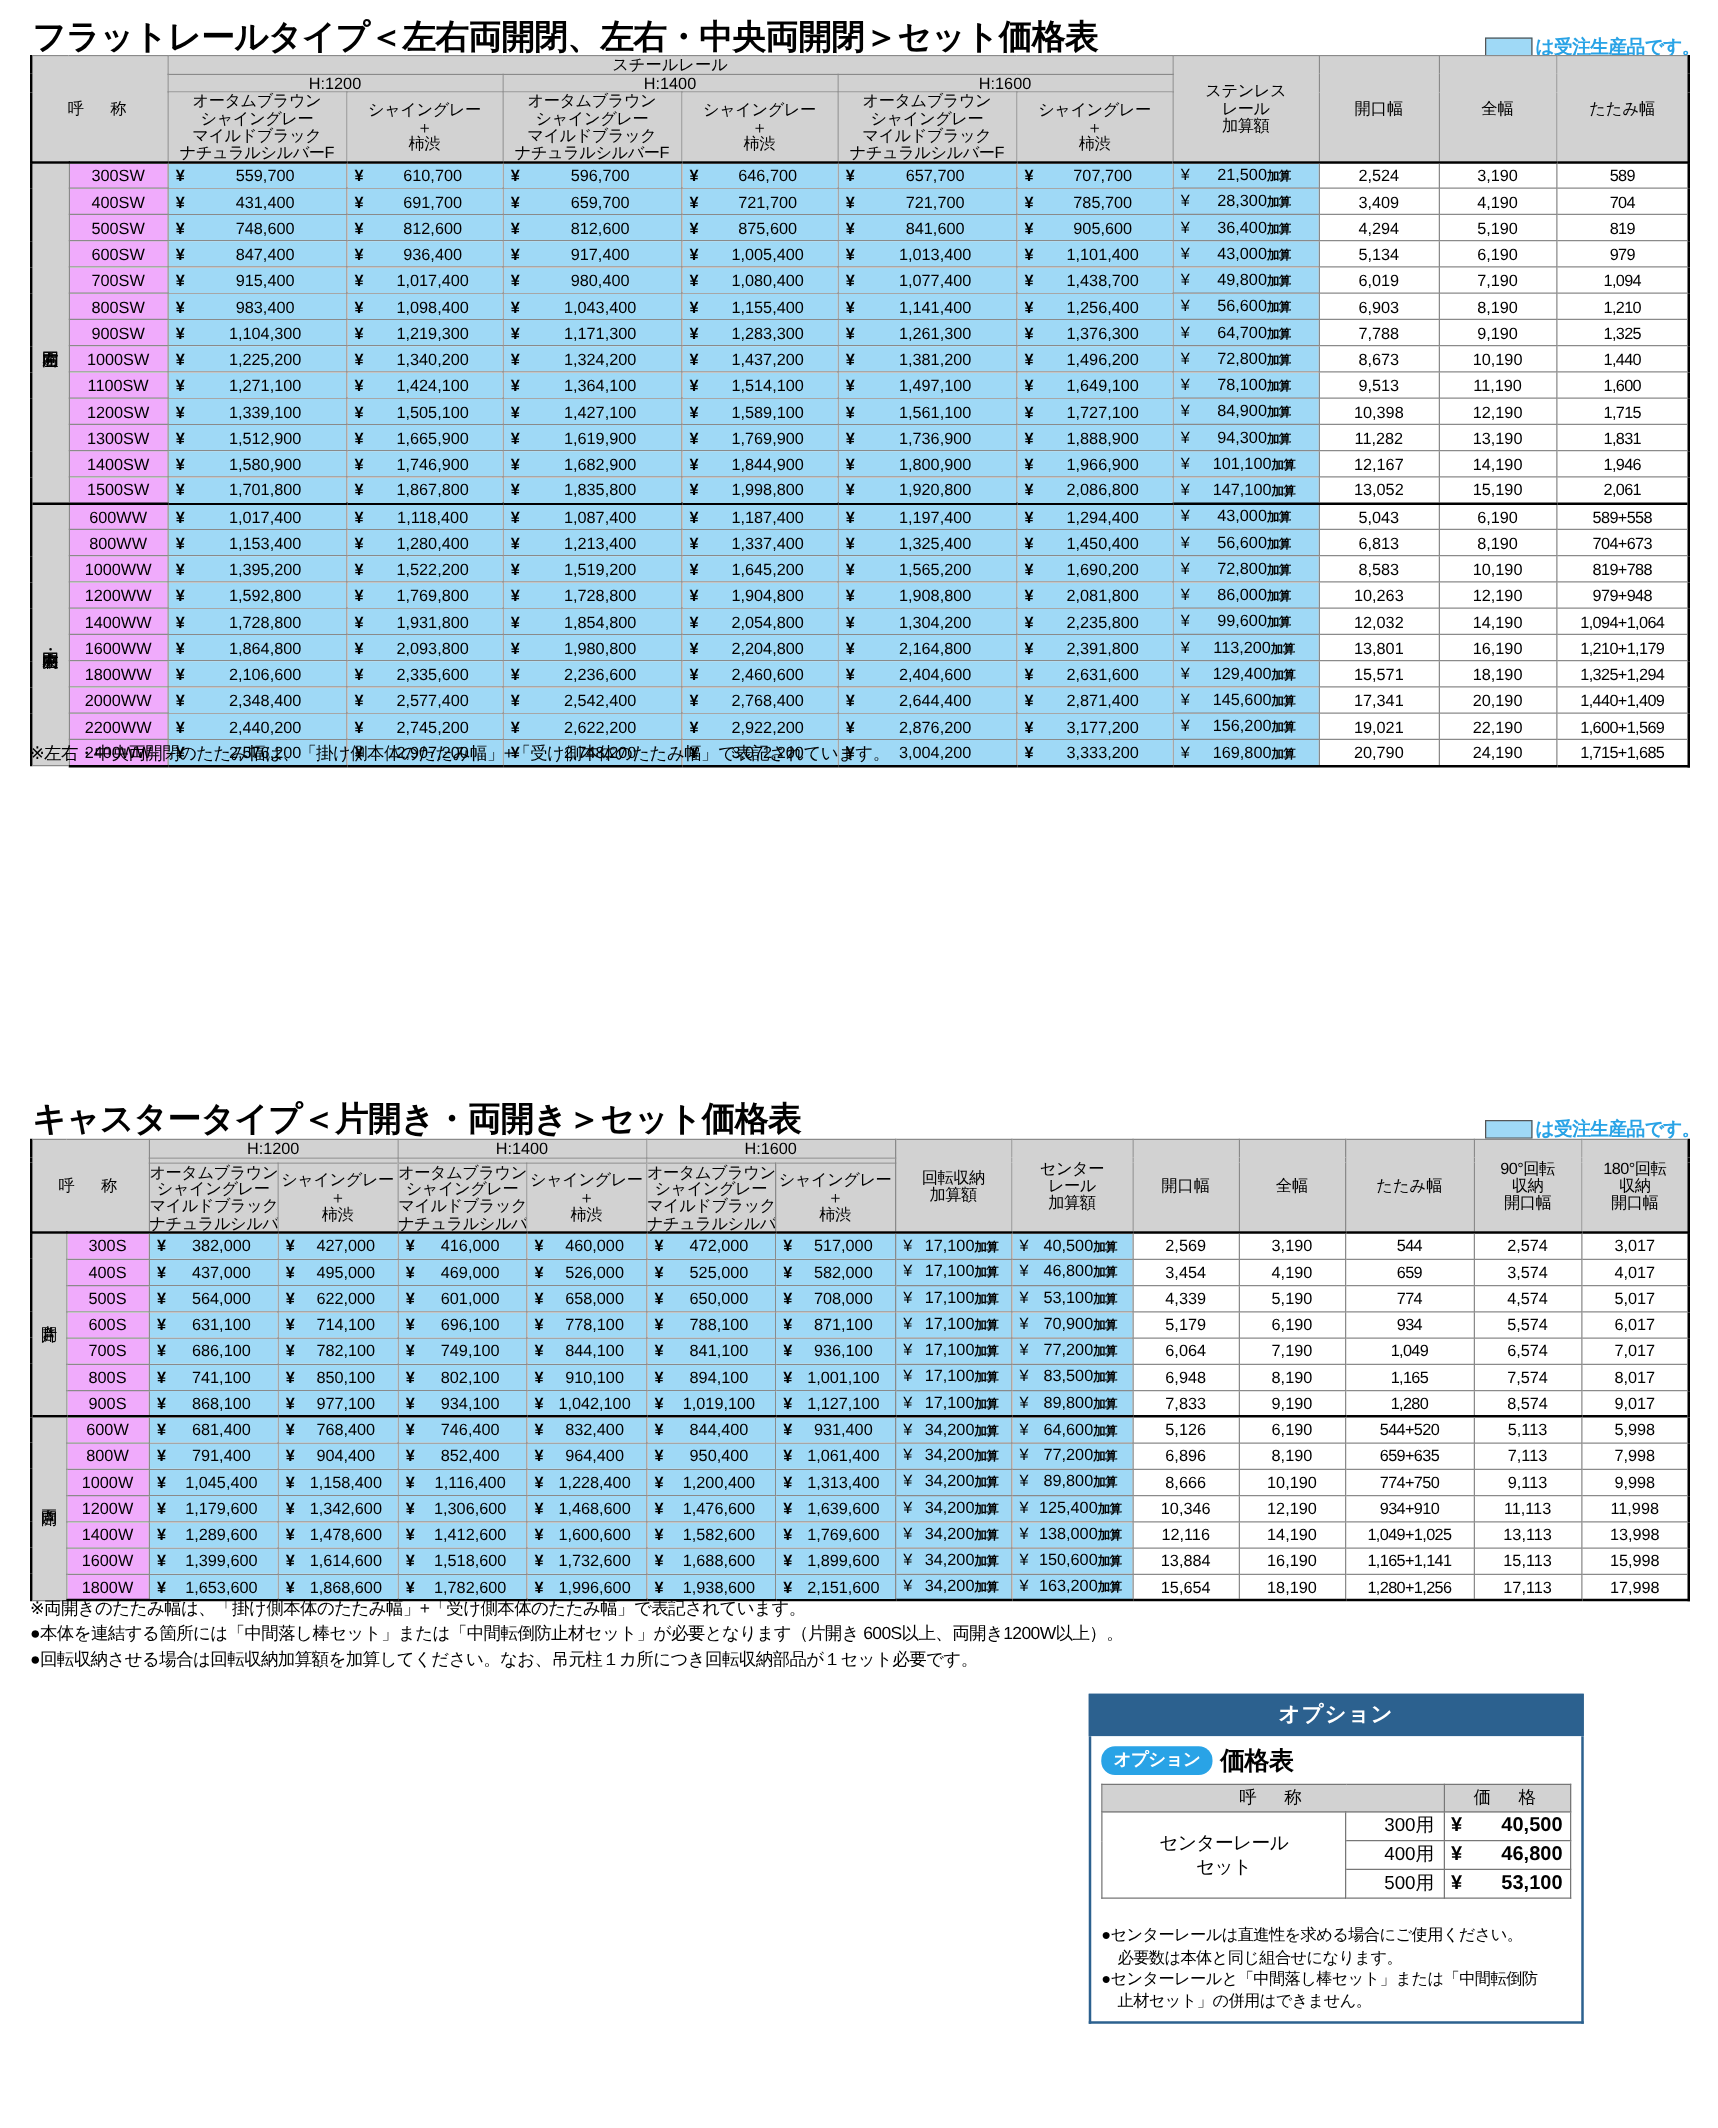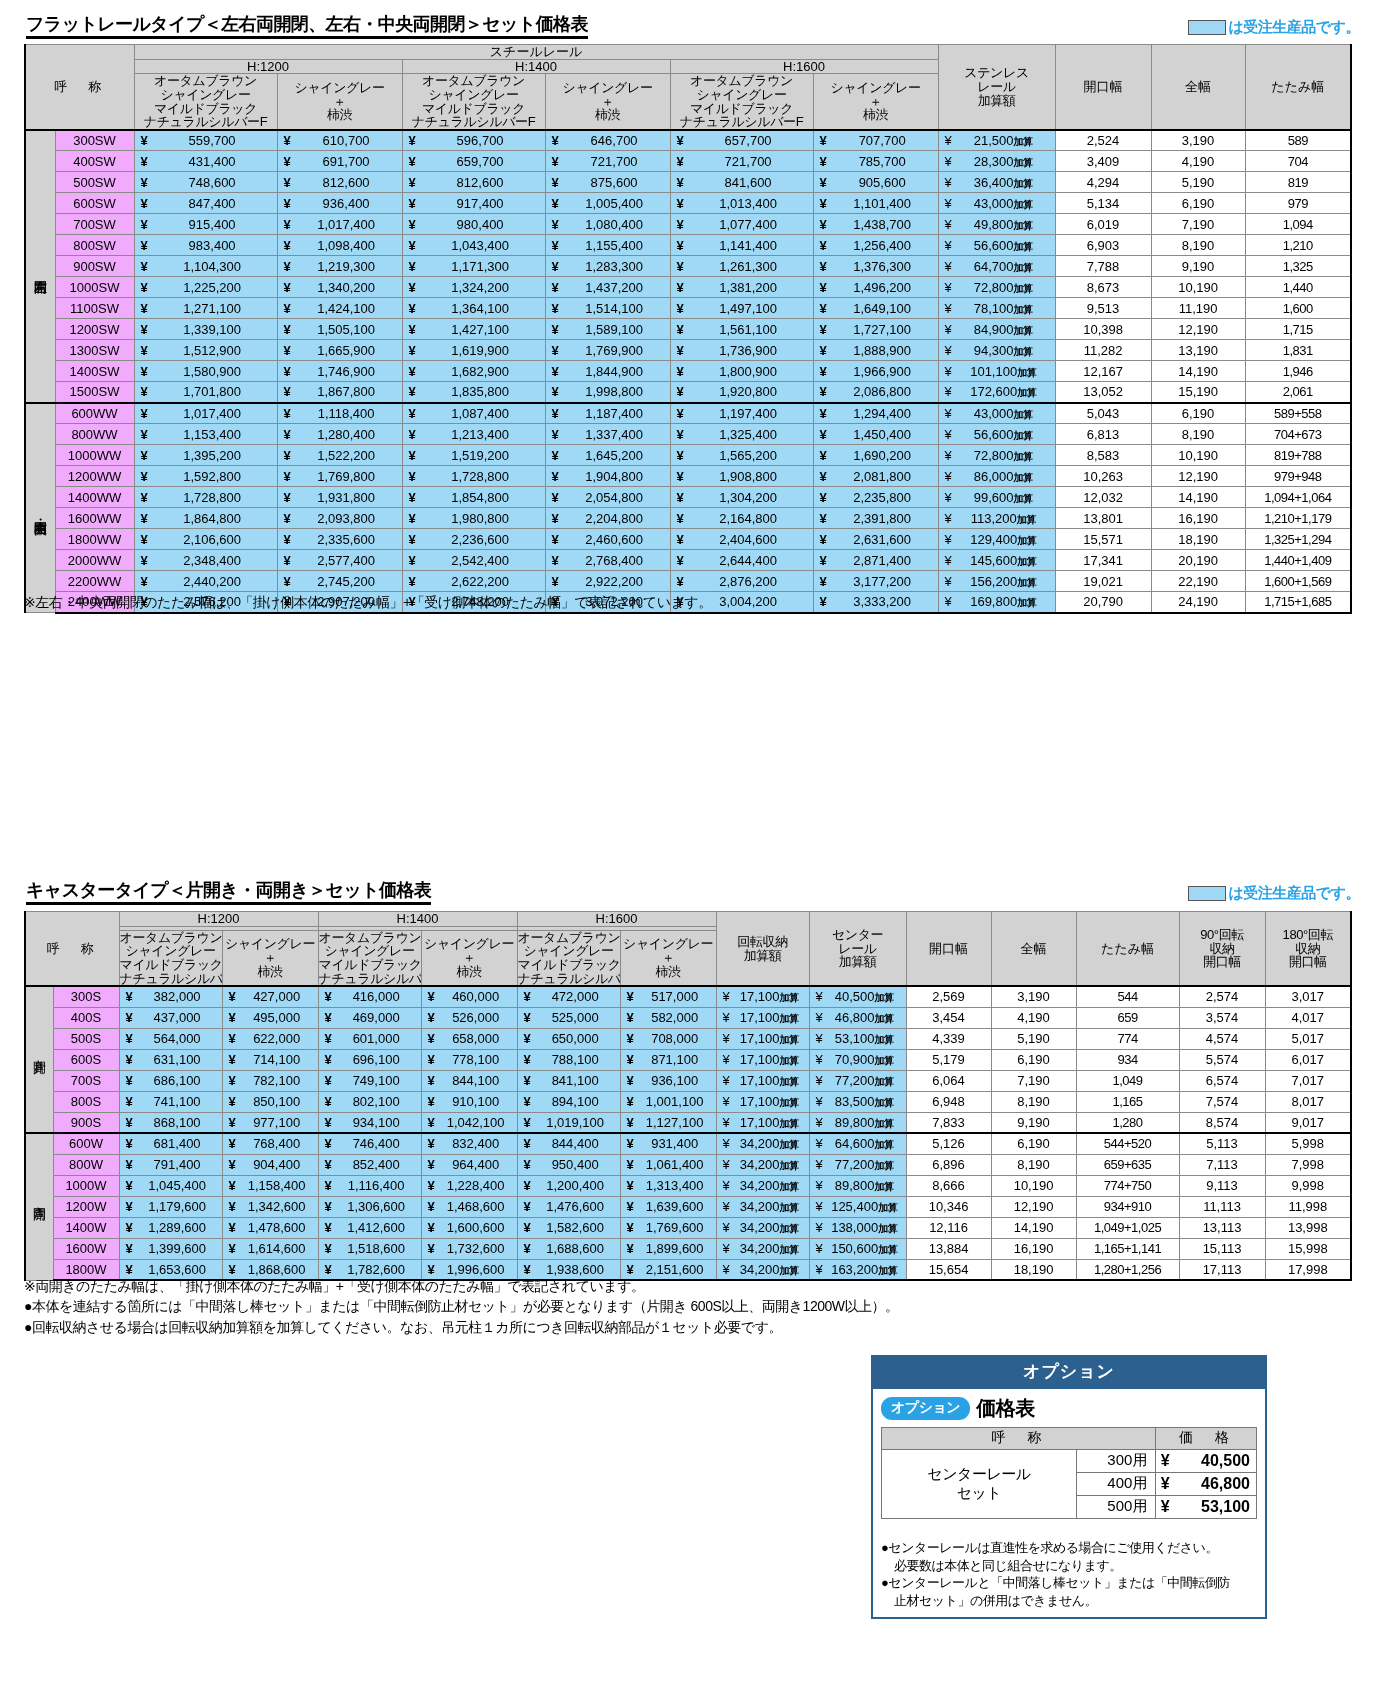--- a/index.html
+++ b/index.html
@@ -18,21 +18,21 @@
 
   
   .sect-title-row {
     position: relative;
     display: flex;
     align-items: flex-end;
     justify-content: space-between;
     padding: 0 14px 0 26px;
   }
   .sect-title {
-    font-size: 18px;
+    font-size: 27px;
     font-weight: bold;
     letter-spacing: -0.6px;
     white-space: nowrap;
     border-bottom: 3px solid #000;
     padding-bottom: 1px;
     line-height: 1.15;
   }
   .legend {
     display: flex;
     align-items: center;
@@ -473,21 +473,21 @@
           <td class="plain-sm tb-thick-right">1,946</td>
         </tr>
         <tr>
           <td class="code">1500SW</td>
           <td class="money"><span class="yen">¥</span><span>1,701,800</span></td>
           <td class="money"><span class="yen">¥</span><span>1,867,800</span></td>
           <td class="money"><span class="yen">¥</span><span>1,835,800</span></td>
           <td class="money"><span class="yen">¥</span><span>1,998,800</span></td>
           <td class="money"><span class="yen">¥</span><span>1,920,800</span></td>
           <td class="money"><span class="yen">¥</span><span>2,086,800</span></td>
-          <td class="addon"><span class="yen">¥</span><span>172,600</span><span class="sfx">加算</span></td>
+          <td class="addon"><span class="yen">¥</span><span>147,100</span><span class="sfx">加算</span></td>
           <td class="plain">13,052</td>
           <td class="plain">15,190</td>
           <td class="plain-sm tb-thick-right">2,061</td>
         </tr>
         <tr>
           <td class="grp tb-thick-left tb-thick-top" rowspan="11"><span class="vtx">左右・中央両開閉</span></td>
           <td class="code tb-thick-top">600WW</td>
           <td class="money tb-thick-top"><span class="yen">¥</span><span>1,017,400</span></td>
           <td class="money tb-thick-top"><span class="yen">¥</span><span>1,118,400</span></td>
           <td class="money tb-thick-top"><span class="yen">¥</span><span>1,087,400</span></td>

